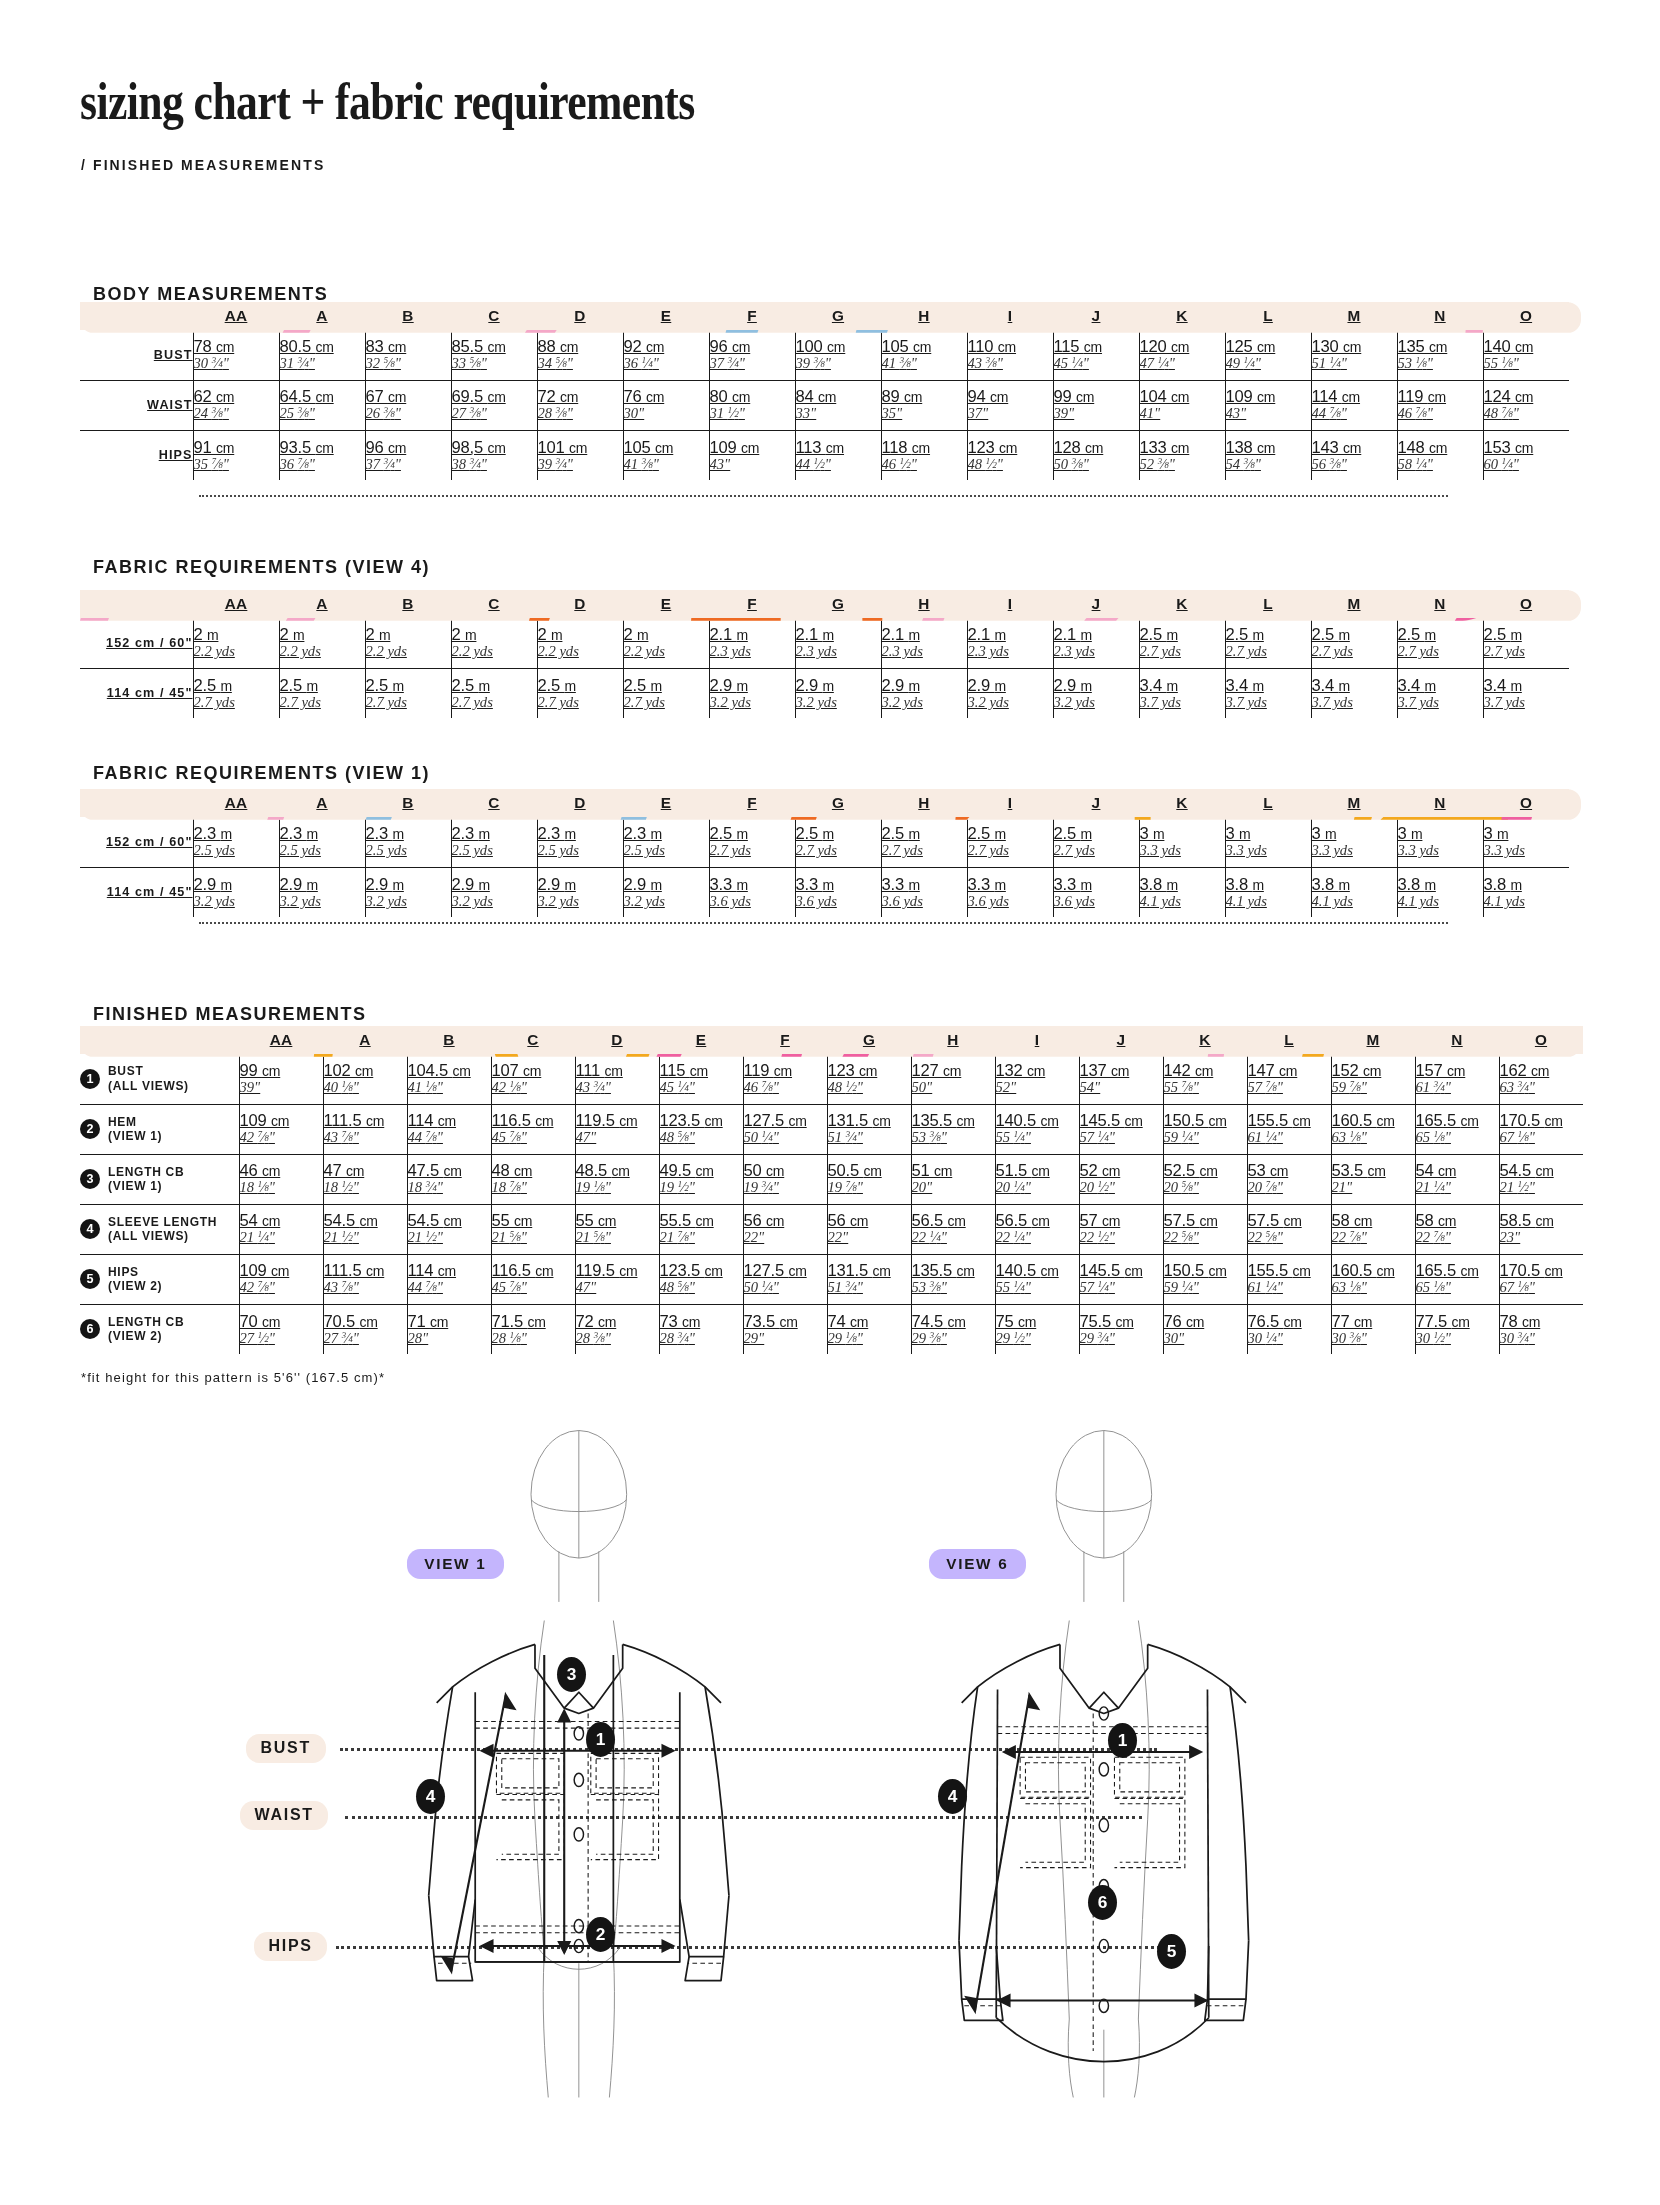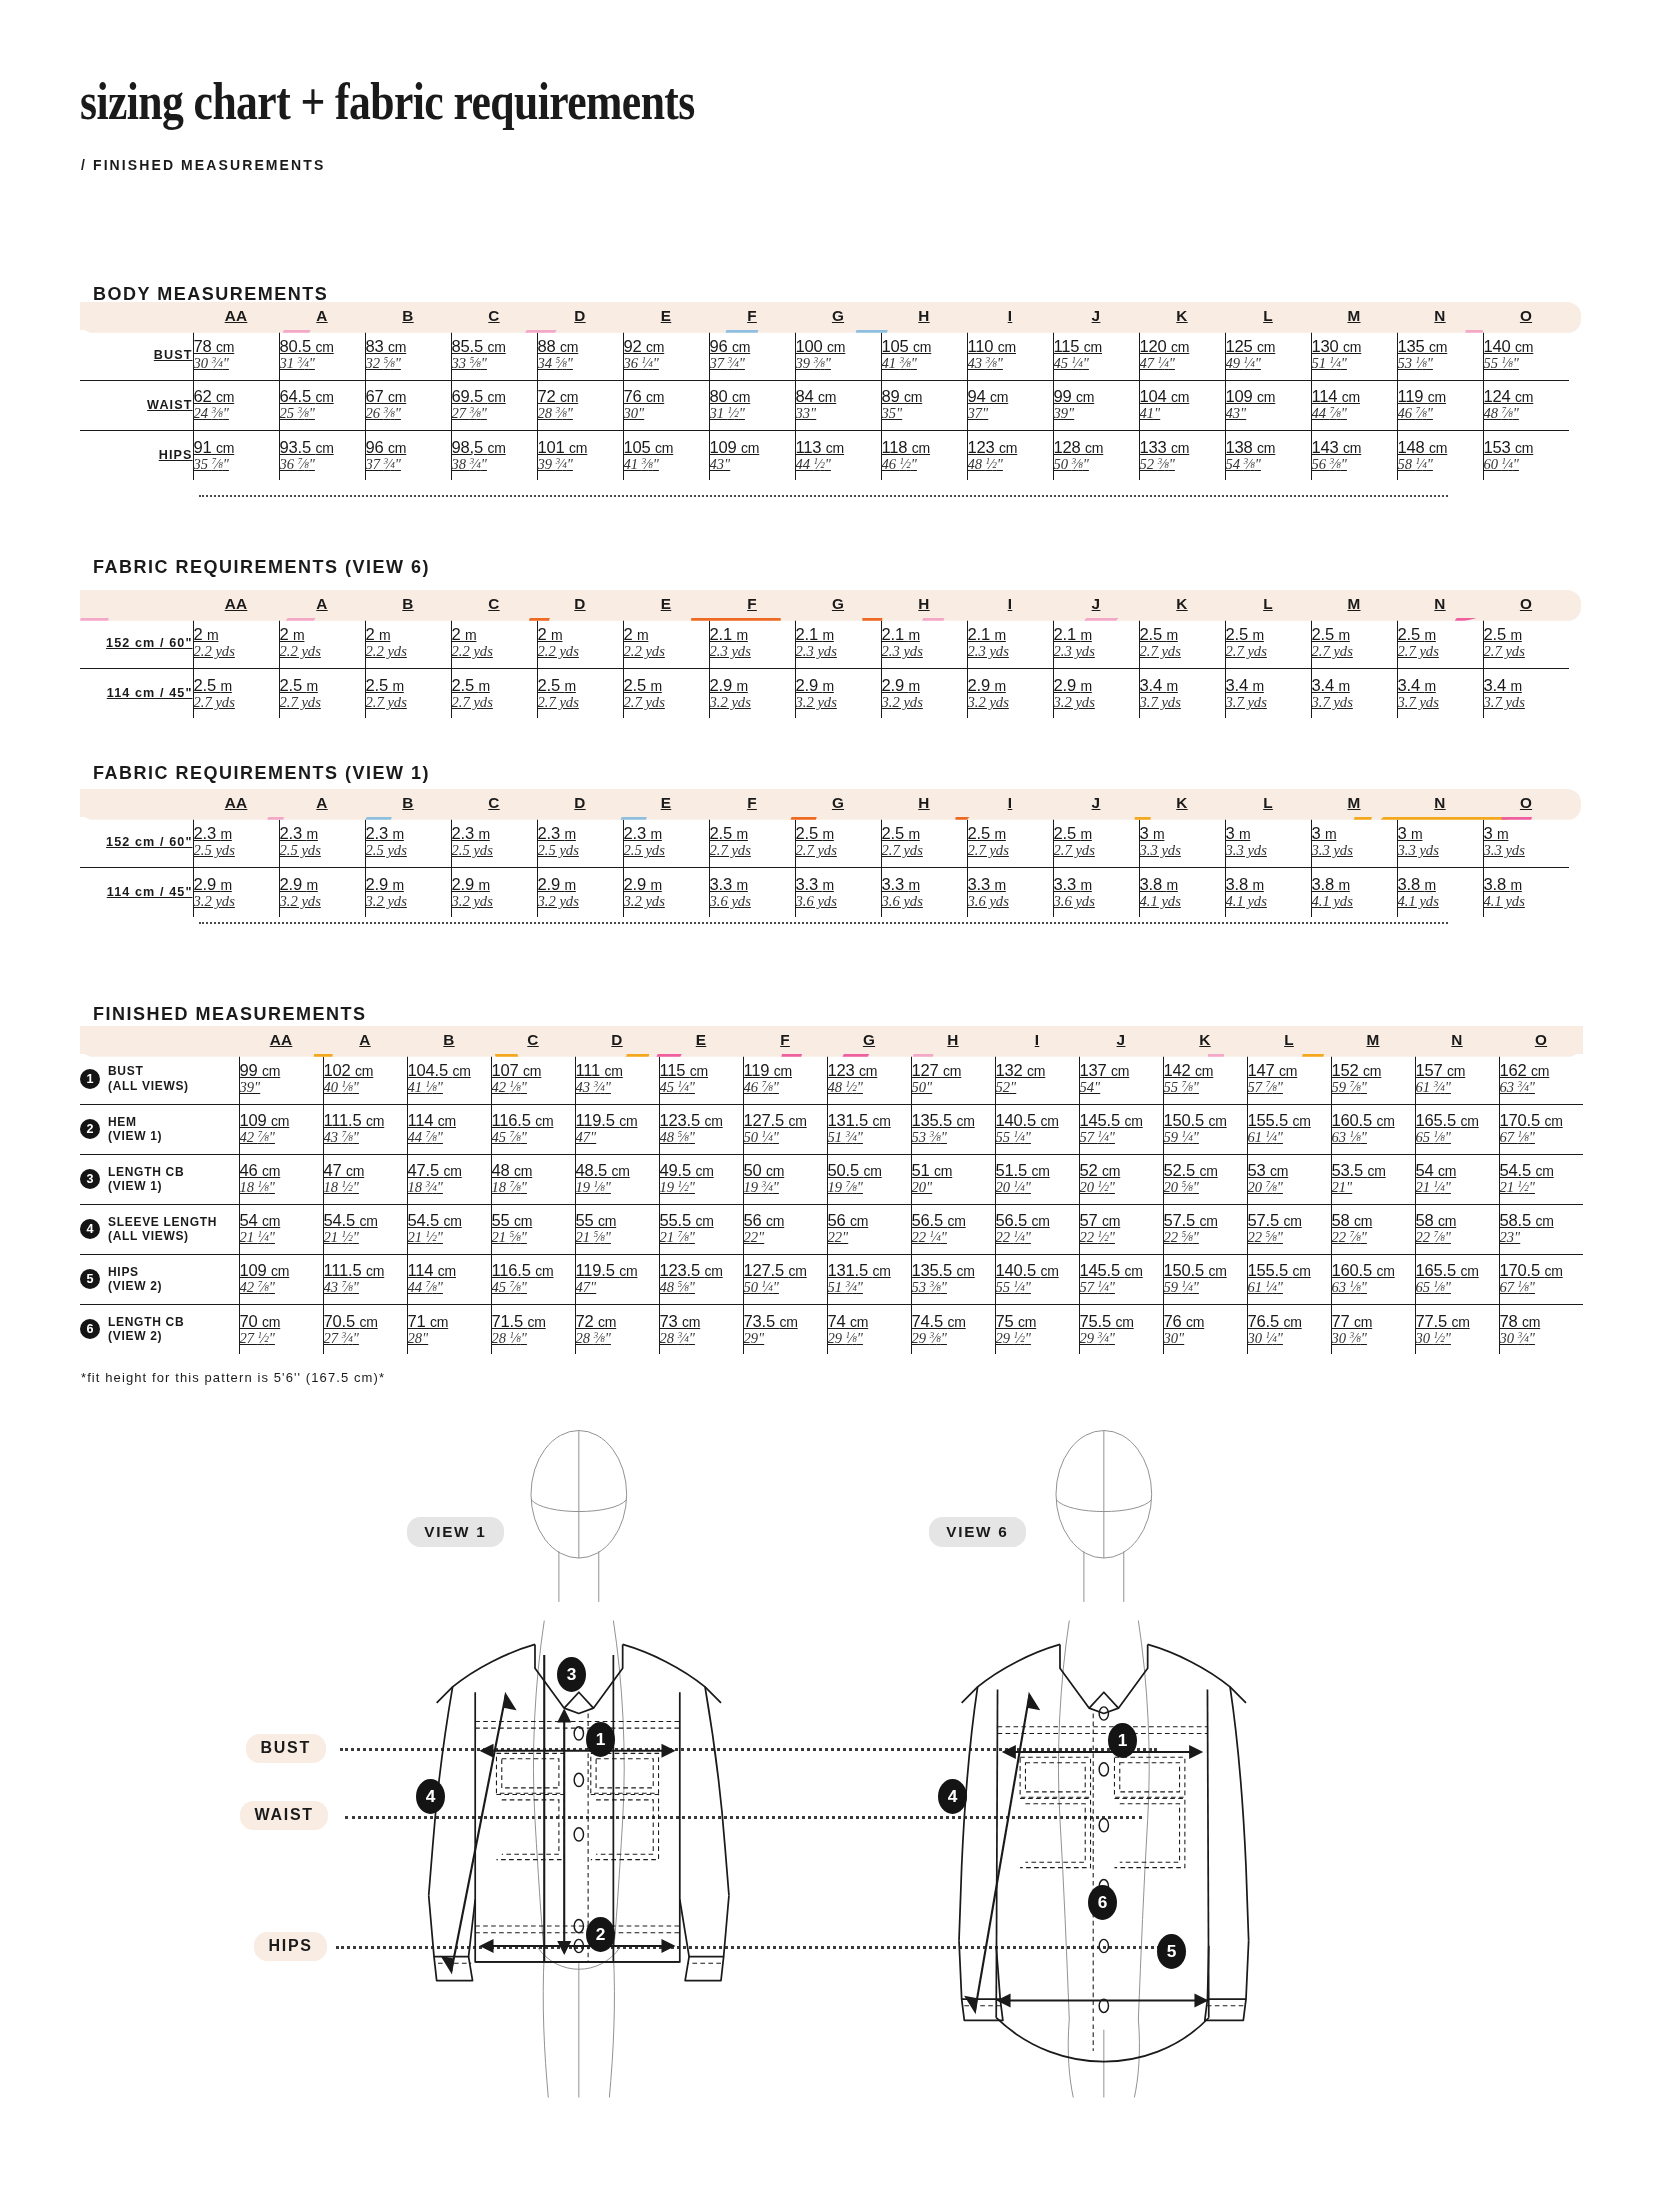--- a/index.html
+++ b/index.html
@@ -131,26 +131,27 @@
   .footnote {
     position: absolute;
     font-size: 13px;
     letter-spacing: 1.1px;
     font-weight: 500;
   }
 
   
   .view-badge {
     position: absolute;
-    background: #e5e5e5;
+    background: #c4b5fd;
     border-radius: 13.3px;
     padding: 6px 17.3px;
     font-size: 15.3px;
     font-weight: bold;
     letter-spacing: 1.7px;
+    margin-top: 32px;
   }
   .side-label {
     position: absolute;
     background: #f8ece3;
     border-radius: 13.3px;
     padding: 5.3px 14.6px;
     font-size: 16px;
     font-weight: bold;
     letter-spacing: 1.7px;
   }
@@ -275,21 +276,21 @@
             <td class="cell"><span class="cm">143 <span class="u">cm</span></span><span class="inch">56 <sup>3</sup>⁄<sub>8</sub>"</span></td>
             <td class="cell"><span class="cm">148 <span class="u">cm</span></span><span class="inch">58 <sup>1</sup>⁄<sub>4</sub>"</span></td>
             <td class="cell"><span class="cm">153 <span class="u">cm</span></span><span class="inch">60 <sup>1</sup>⁄<sub>4</sub>"</span></td>
           </tr>
         </tbody>
     </table>
   </div>
 
   <div class="dot-sep" style="left:199px; top:495px; width:1249px;"></div>
 
-  <div class="section-heading" style="position:absolute;left:93px;top:557px;">FABRIC REQUIREMENTS (VIEW 6)</div>
+  <div class="section-heading" style="position:absolute;left:93px;top:557px;">FABRIC REQUIREMENTS (VIEW 4)</div>
 
   <div class="tbl-wrap" style="left:80px; top:590px;">
     <svg class="deco" style="left:0;top:0;" width="1501" height="31" viewBox="0 0 2260 46">
       <rect x="0" y="0" width="2260" height="46" rx="20" fill="#f8ece3"></rect>
       <path d="M10 0 L60 0 L42 46 L0 46 Z" fill="#f4a8c8"></path>
       <path d="M338 0 L380 0 L352 46 L310 46 Z" fill="#f4a8c8"></path>
       <path d="M425 0 C430 40 555 42 565 0 L600 0 C595 52 400 54 392 0 Z" fill="#f3a81e"></path>
       <path d="M690 0 L722 0 L706 46 L676 46 Z" fill="#ee6a23"></path>
       <path d="M925 2 C960 -12 1030 -8 1055 26 L1055 46 L920 46 Z" fill="#ee6a23"></path>
       <path d="M1178 0 L1208 0 L1208 46 L1178 46 Z" fill="#ee6a23"></path>

